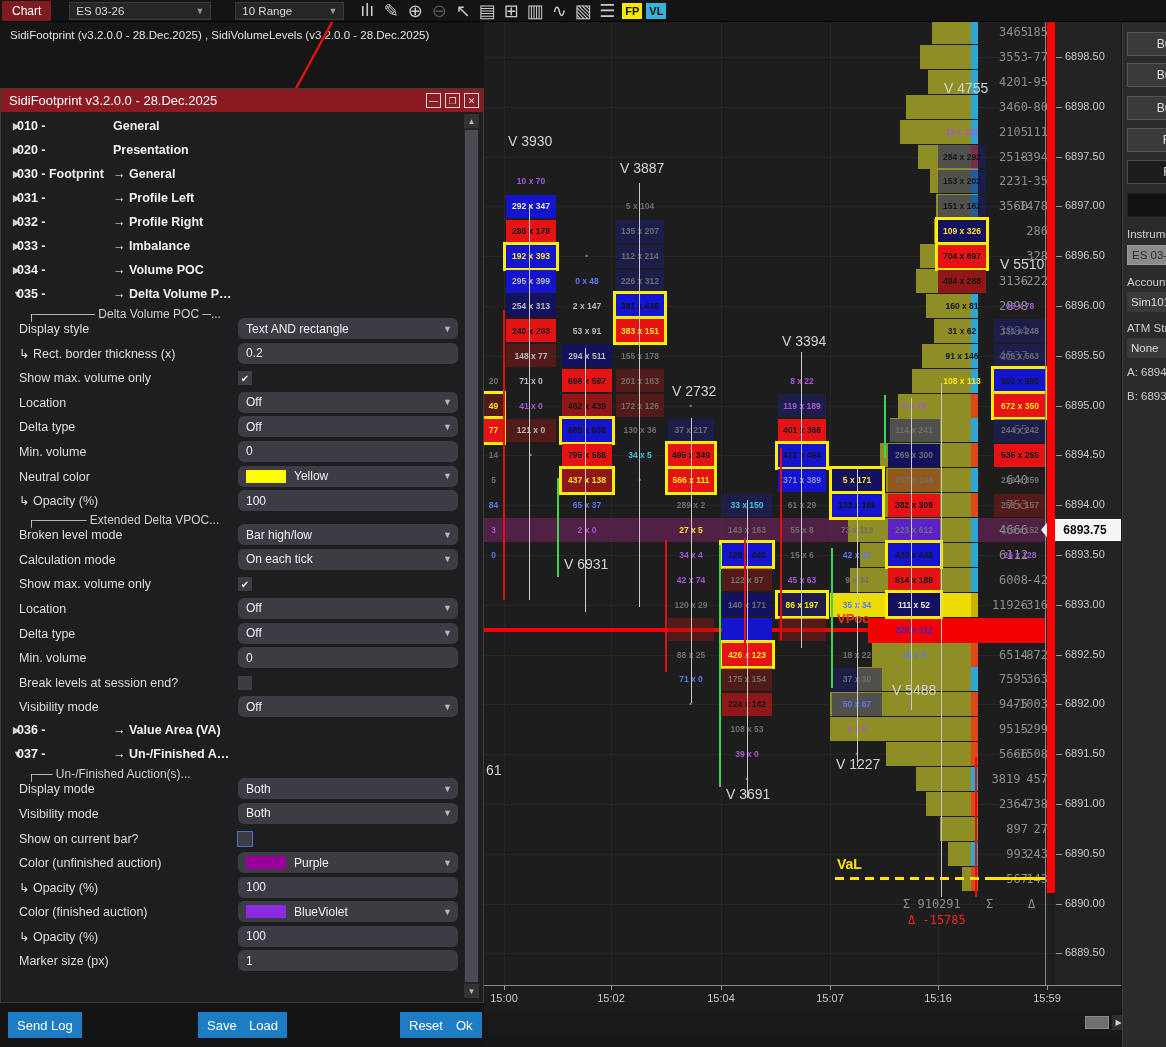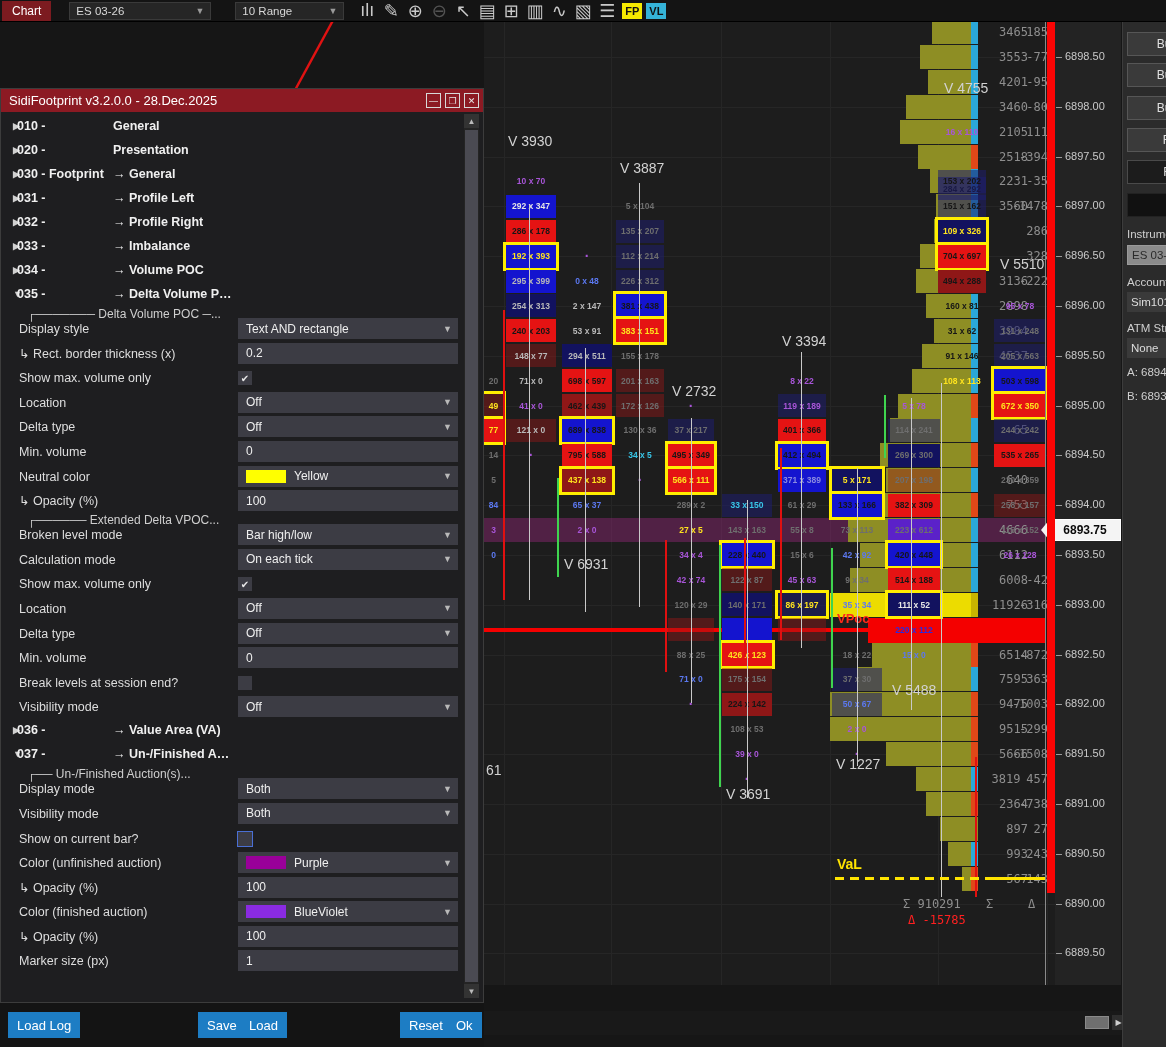--- a/index.html
+++ b/index.html
@@ -58,21 +58,21 @@
   #dscroll { position:absolute; right:4px; top:25px; width:15px; height:884px; background:#242424; }
   #dscroll .sarrow { position:absolute; left:0; width:15px; height:14px; background:#333; color:#bbb; font-size:8px; display:flex; align-items:center; justify-content:center; }
   #dscroll .sthumb { position:absolute; left:1px; top:16px; width:13px; height:852px; background:#4a4a52; }
   #dcontent { position:absolute; left:0; top:25px; width:462px; height:878px; overflow:hidden; }
   .trow { display:flex; align-items:center; height:24px; color:#f0f0f0; font-size:12.5px; font-weight:bold; }
   .trow .arr { width:16px; padding-left:12px; font-size:9px; color:#d0d0d0; }
   .trow .tid { width:96px; white-space:pre; }
   .srow { position:relative; }
   .srow .slabel { position:absolute; left:18px; bottom:4px; color:#dedede; font-size:12.5px; white-space:nowrap; }
   .srow .sgroup { position:absolute; left:26px; top:1px; color:#cfcfcf; font-size:12px; white-space:nowrap; }
-  .sctl { position:absolute; left:237px; bottom:1px; width:220px; height:21px; background:#3c3c44; color:#efefef; font-size:12px; display:flex; align-items:center; padding:0 8px; }
+  .sctl { position:absolute; left:237px; bottom:1px; width:220px; height:21px; background:#3c3c44; color:#efefef; font-size:12px; display:flex; align-items:center; padding:0 8px;border-radius:6px; }
   .sctl .chev { position:absolute; right:6px; color:#b9b9b9; font-size:9px; }
   .sctl .swatch { width:40px; height:13px; margin-right:8px; }
   .scheck { position:absolute; left:237px; bottom:4px; width:14px; height:14px; background:#3c3c44; color:#e8e8e8; font-size:10px; display:flex; align-items:center; justify-content:center; }
   .scheck.focus { outline:1px solid #4a6fd4; }
   #dfooter { position:absolute; left:0; top:1003px; width:484px; height:44px; background:#141414; z-index:31; }
   .fbtn { position:absolute; top:9px; height:26px; background:#1d7dc4; color:#fff; font-size:13px; display:flex; align-items:center; justify-content:center; padding:0 9px; }
 
   #redline-svg { position:absolute; left:0; top:0; z-index:25; pointer-events:none; }
 </style>
 </head>
@@ -328,21 +328,21 @@
       <div class="fcell" style="left: 404px; top: 421.8px; width: 52px; background: rgb(18, 18, 95); color: rgb(110, 110, 110);">269 x 300</div>
       <div class="fcell" style="left: 404px; top: 446.7px; width: 52px; background: rgba(150, 25, 25, 0.45); color: rgb(110, 110, 110);">207 x 198</div>
       <div class="fcell" style="left: 404px; top: 471.6px; width: 52px; background: rgb(229, 19, 19); color: rgb(22, 22, 22);">382 x 309</div>
       <div class="fcell" style="left: 404px; top: 496.5px; width: 52px; background: rgb(91, 33, 201); color: rgb(110, 110, 110);">223 x 612</div>
       <div class="fcell yb" style="left: 404px; top: 521.4px; width: 52px; background: rgb(20, 20, 207); color: rgb(22, 22, 22);">420 x 448</div>
       <div class="fcell" style="left: 404px; top: 546.3px; width: 52px; background: rgb(229, 19, 19); color: rgb(22, 22, 22);">514 x 188</div>
       <div class="fcell yb" style="left: 404px; top: 571.2px; width: 52px; background: rgb(18, 18, 95); color: rgb(230, 230, 230);">111 x 52</div>
       <div class="fcell" style="left: 404px; top: 596.1px; width: 52px; background: transparent; color: rgb(42, 42, 224);">220 x 112</div>
       <div class="fcell" style="left: 404px; top: 621px; width: 52px; background: transparent; color: rgb(91, 120, 240);">15 x 0</div>
       <div class="fcell" style="left: 454px; top: 98.1px; width: 48px; background: transparent; color: rgb(168, 85, 216);">16 x 110</div>
-      <div class="fcell" style="left: 454px; top: 123px; width: 48px; background: rgba(30, 30, 110, 0.55); color: rgb(22, 22, 22); margin-top: 32px;">284 x 292</div>
+      <div class="fcell" style="left: 454px; top: 123px; width: 48px; background: rgba(30, 30, 110, 0.55); color: rgb(22, 22, 22);">284 x 292</div>
       <div class="fcell" style="left: 454px; top: 147.9px; width: 48px; background: rgba(30, 30, 110, 0.55); color: rgb(22, 22, 22);">153 x 202</div>
       <div class="fcell" style="left: 454px; top: 172.8px; width: 48px; background: rgba(30, 30, 110, 0.55); color: rgb(22, 22, 22);">151 x 162</div>
       <div class="fcell yb" style="left: 454px; top: 197.7px; width: 48px; background: rgb(18, 18, 95); color: rgb(255, 228, 30);">109 x 326</div>
       <div class="fcell yb" style="left: 454px; top: 222.6px; width: 48px; background: rgb(229, 19, 19); color: rgb(22, 22, 22);">704 x 697</div>
       <div class="fcell" style="left: 454px; top: 247.5px; width: 48px; background: rgb(143, 23, 23); color: rgb(22, 22, 22);">494 x 288</div>
       <div class="fcell" style="left: 454px; top: 272.4px; width: 48px; background: transparent; color: rgb(22, 22, 22);">160 x 81</div>
       <div class="fcell" style="left: 454px; top: 297.3px; width: 48px; background: transparent; color: rgb(22, 22, 22);">31 x 62</div>
       <div class="fcell" style="left: 454px; top: 322.2px; width: 48px; background: transparent; color: rgb(22, 22, 22);">91 x 146</div>
       <div class="fcell" style="left: 454px; top: 347.1px; width: 48px; background: transparent; color: rgb(255, 228, 30);">108 x 113</div>
       <div class="fcell" style="left: 510px; top: 272.4px; width: 52px; background: transparent; color: rgb(168, 85, 216);">95 x 78</div>
@@ -387,20 +387,23 @@
       <div class="vlabel" style="left: 2px; top: 740px;">61</div>
       <div style="position: absolute; left: 351px; top: 855px; width: 211px; height: 3px; background: repeating-linear-gradient(90deg, rgb(255, 228, 0) 0px, rgb(255, 228, 0) 9px, transparent 9px, transparent 15px);"></div>
       <div style="position: absolute; left: 504px; top: 855px; width: 58px; height: 3px; background: rgb(255, 228, 0);"></div>
       <div style="position: absolute; left: 353px; top: 834px; color: rgb(255, 228, 0); font-size: 14px; font-weight: bold;">VaL</div>
       <div class="lvl" style="left: 419px; top: 875px; text-align: left;">Σ 910291</div>
       <div class="lvl" style="left: 502px; top: 875px; text-align: left;">Σ</div>
       <div class="lvl" style="left: 544px; top: 875px; text-align: left;">Δ</div>
       <div class="lvl" style="left: 424px; top: 891px; text-align: left; color: rgb(255, 32, 32);">Δ -15785</div>
       <div style="position: absolute; left: 561px; top: 0px; width: 1px; height: 963px; background: rgb(138, 138, 138);"></div>
     </div>
+  <div id="strip">
+    <div class="striptext">SidiFootprint (v3.2.0.0 - 28.Dec.2025) , SidiVolumeLevels (v3.2.0.0 - 28.Dec.2025)</div>
+  </div>
   <div id="axis">
       <div class="axtick" style="top: 34.9px;"></div>
       <div class="axlab" style="top: 27.9px;">6898.50</div>
       <div class="axtick" style="top: 84.7px;"></div>
       <div class="axlab" style="top: 77.7px;">6898.00</div>
       <div class="axtick" style="top: 134.5px;"></div>
       <div class="axlab" style="top: 127.5px;">6897.50</div>
       <div class="axtick" style="top: 184.3px;"></div>
       <div class="axlab" style="top: 177.3px;">6897.00</div>
       <div class="axtick" style="top: 234.1px;"></div>
@@ -429,20 +432,34 @@
       <div class="axlab" style="top: 774.9px;">6891.00</div>
       <div class="axtick" style="top: 831.7px;"></div>
       <div class="axlab" style="top: 824.7px;">6890.50</div>
       <div class="axtick" style="top: 881.5px;"></div>
       <div class="axlab" style="top: 874.5px;">6890.00</div>
       <div class="axtick" style="top: 931.3px;"></div>
       <div class="axlab" style="top: 924.3px;">6889.50</div>
       <div id="pricetag" style="top: 497px;">6893.75</div>
     </div>
   <div id="redbar"></div>
+  <div id="timeaxis">
+      <div class="ttick" style="left: 20px;"></div>
+      <div class="tlab" style="left: 20px;">15:00</div>
+      <div class="ttick" style="left: 127px;"></div>
+      <div class="tlab" style="left: 127px;">15:02</div>
+      <div class="ttick" style="left: 237px;"></div>
+      <div class="tlab" style="left: 237px;">15:04</div>
+      <div class="ttick" style="left: 346px;"></div>
+      <div class="tlab" style="left: 346px;">15:07</div>
+      <div class="ttick" style="left: 454px;"></div>
+      <div class="tlab" style="left: 454px;">15:16</div>
+      <div class="ttick" style="left: 563px;"></div>
+      <div class="tlab" style="left: 563px;">15:59</div>
+    </div>
   <div id="scrollstrip">
     <div id="hthumb"></div>
     <div id="harrow">▶</div>
   </div>
 
   <div id="panel">
       <div class="pbtn " style="top: 10px;">Buy</div>
       <div class="pbtn " style="top: 41px;">Buy</div>
       <div class="pbtn " style="top: 74px;">Buy</div>
       <div class="pbtn " style="top: 106px;">R</div>
@@ -662,21 +679,21 @@
           <div class="sctl">1</div>
         </div>
       </div>
     <div id="dscroll">
       <div class="sarrow" style="top:0;">▲</div>
       <div class="sthumb"></div>
       <div class="sarrow" style="bottom:0;">▼</div>
     </div>
   </div>
   <div id="dfooter">
-      <div class="fbtn" style="left: 8px;">Load Log</div>
+      <div class="fbtn" style="left: 8px;">Send Log</div>
       <div class="fbtn" style="left: 198px;">Save</div>
       <div class="fbtn" style="left: 240px;">Load</div>
       <div class="fbtn" style="left: 400px;">Reset</div>
       <div class="fbtn" style="left: 447px;">Ok</div>
     </div>
 
   <div id="toolbar">
     <div class="tab-chart">Chart</div>
     <div class="tb-dd" style="width:142px; margin-left:14px;">
       <span>ES 03-26</span>

